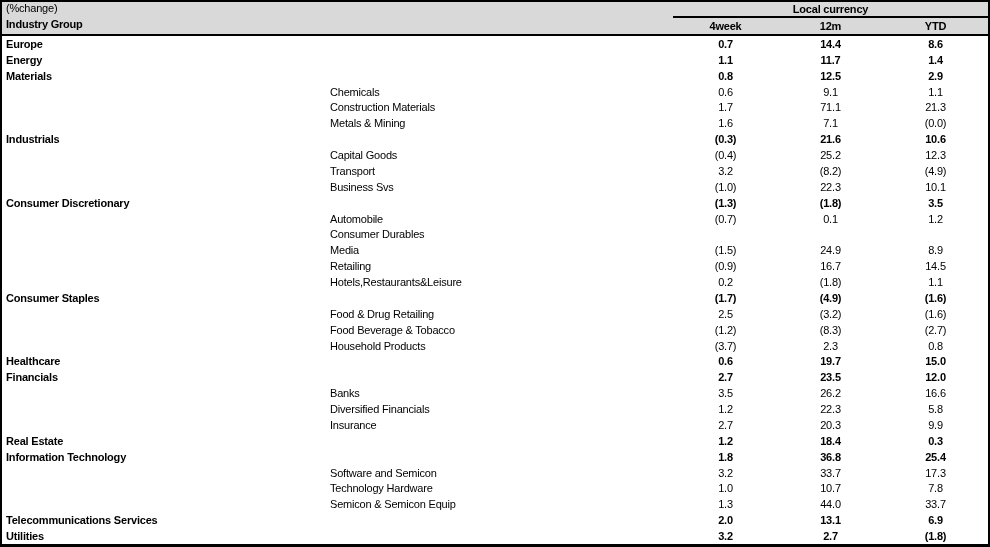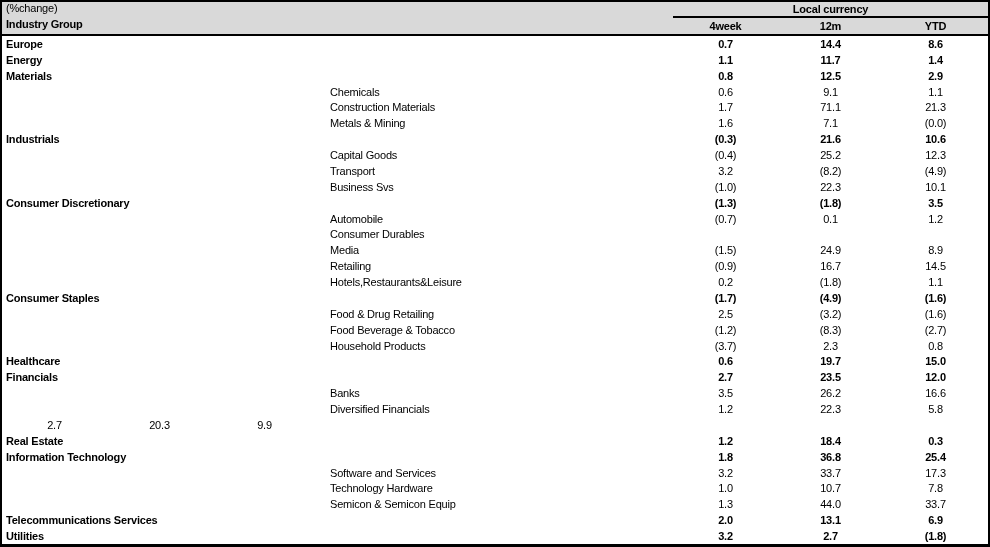--- a/index.html
+++ b/index.html
@@ -279,20 +279,21 @@
   <div class="row sub">
     <div class="label">Diversified Financials</div>
     <div class="vals">
       <div class="val">1.2</div>
       <div class="val">22.3</div>
       <div class="val">5.8</div>
     </div>
   </div>
 
   <div class="row sub">
+    <div class="label">Insurance</div>
     <div class="vals">
       <div class="val">2.7</div>
       <div class="val">20.3</div>
       <div class="val">9.9</div>
     </div>
   </div>
 
   <div class="row group">
     <div class="label">Real Estate</div>
     <div class="vals">
@@ -305,21 +306,21 @@
   <div class="row group">
     <div class="label">Information Technology</div>
     <div class="vals">
       <div class="val">1.8</div>
       <div class="val">36.8</div>
       <div class="val">25.4</div>
     </div>
   </div>
 
   <div class="row sub">
-    <div class="label">Software and Services</div>
+    <div class="label">Software and Semicon</div>
     <div class="vals">
       <div class="val">3.2</div>
       <div class="val">33.7</div>
       <div class="val">17.3</div>
     </div>
   </div>
 
   <div class="row sub">
     <div class="label">Technology Hardware</div>
     <div class="vals">

